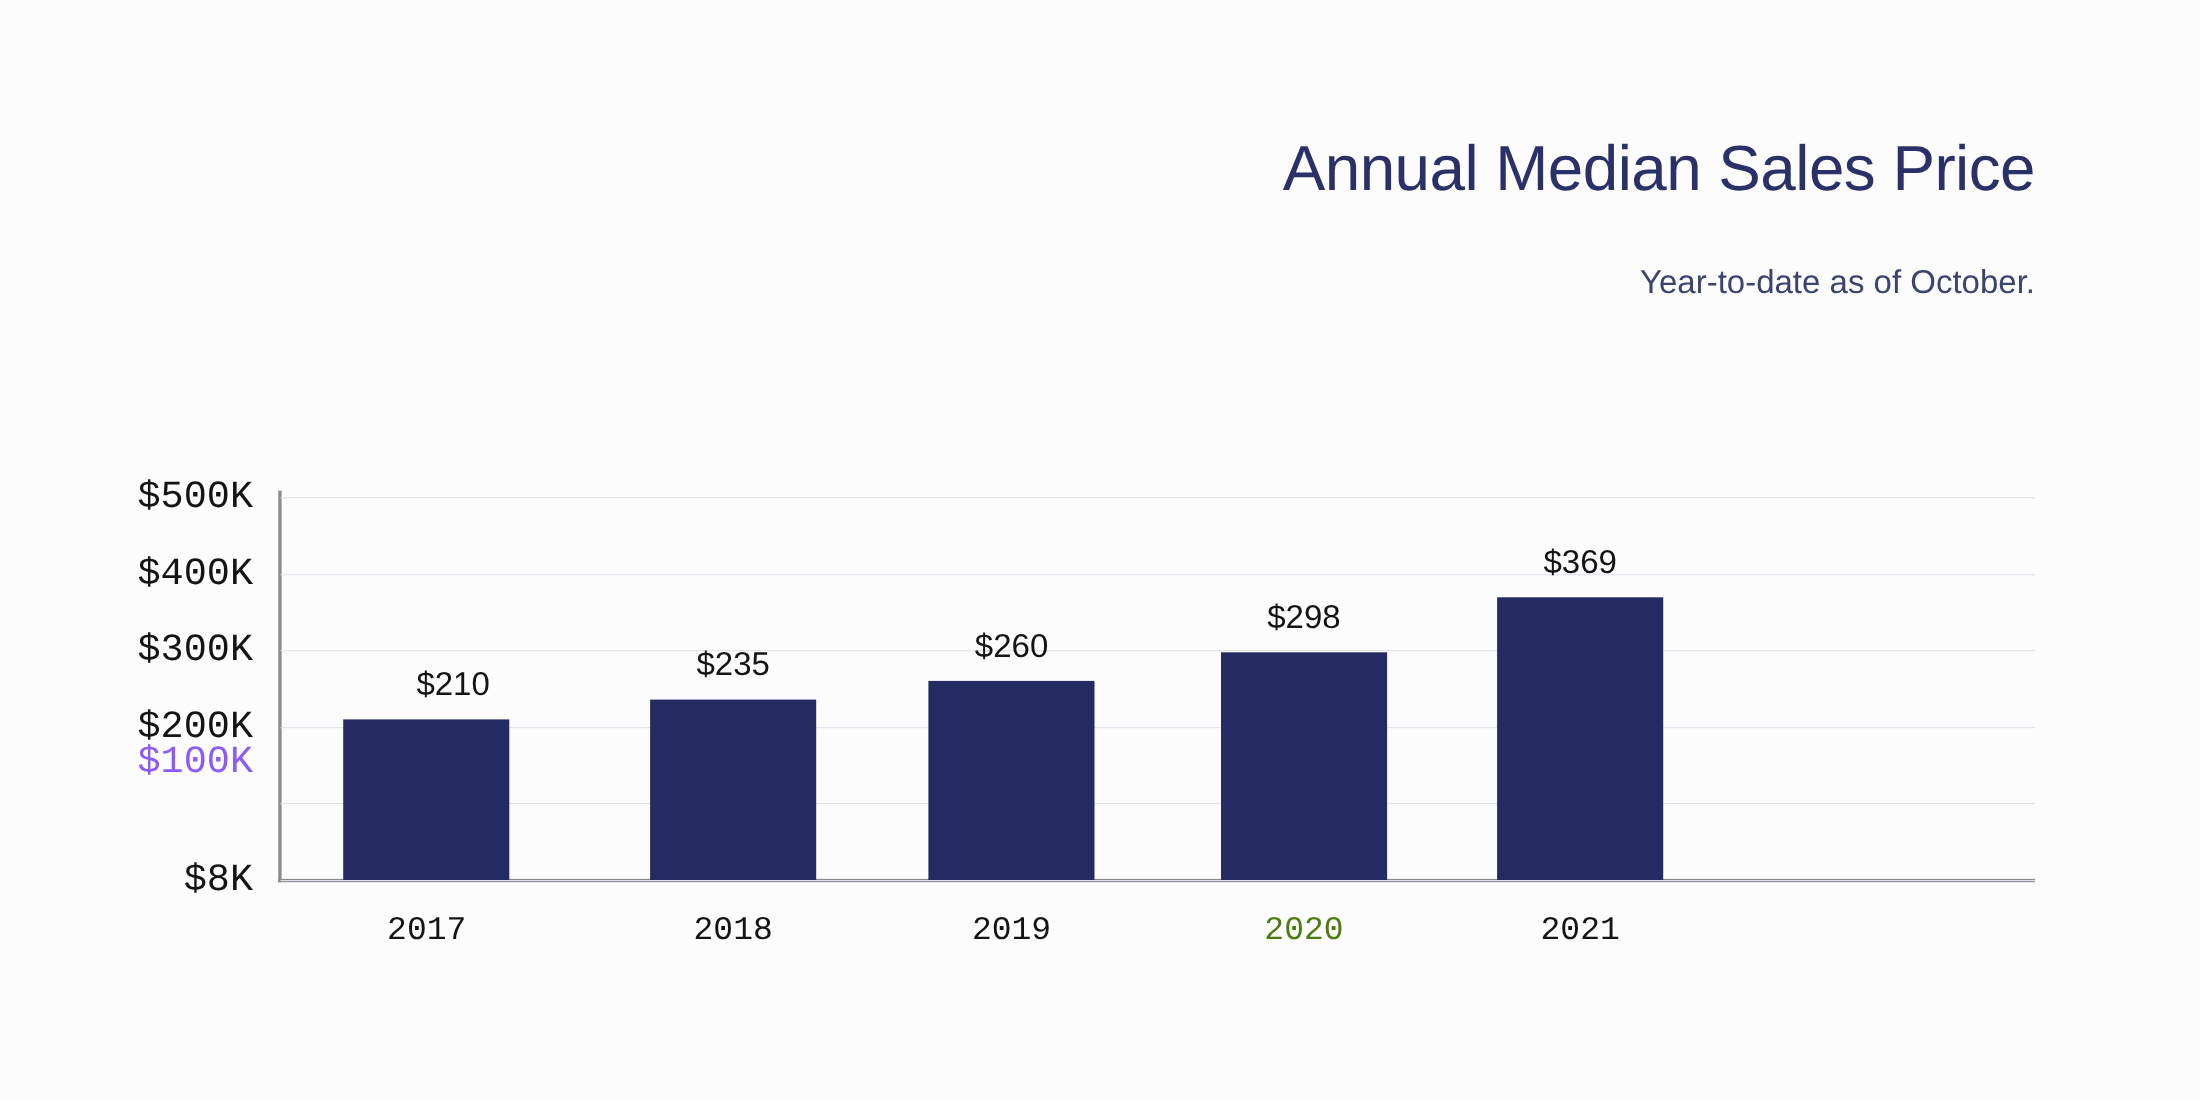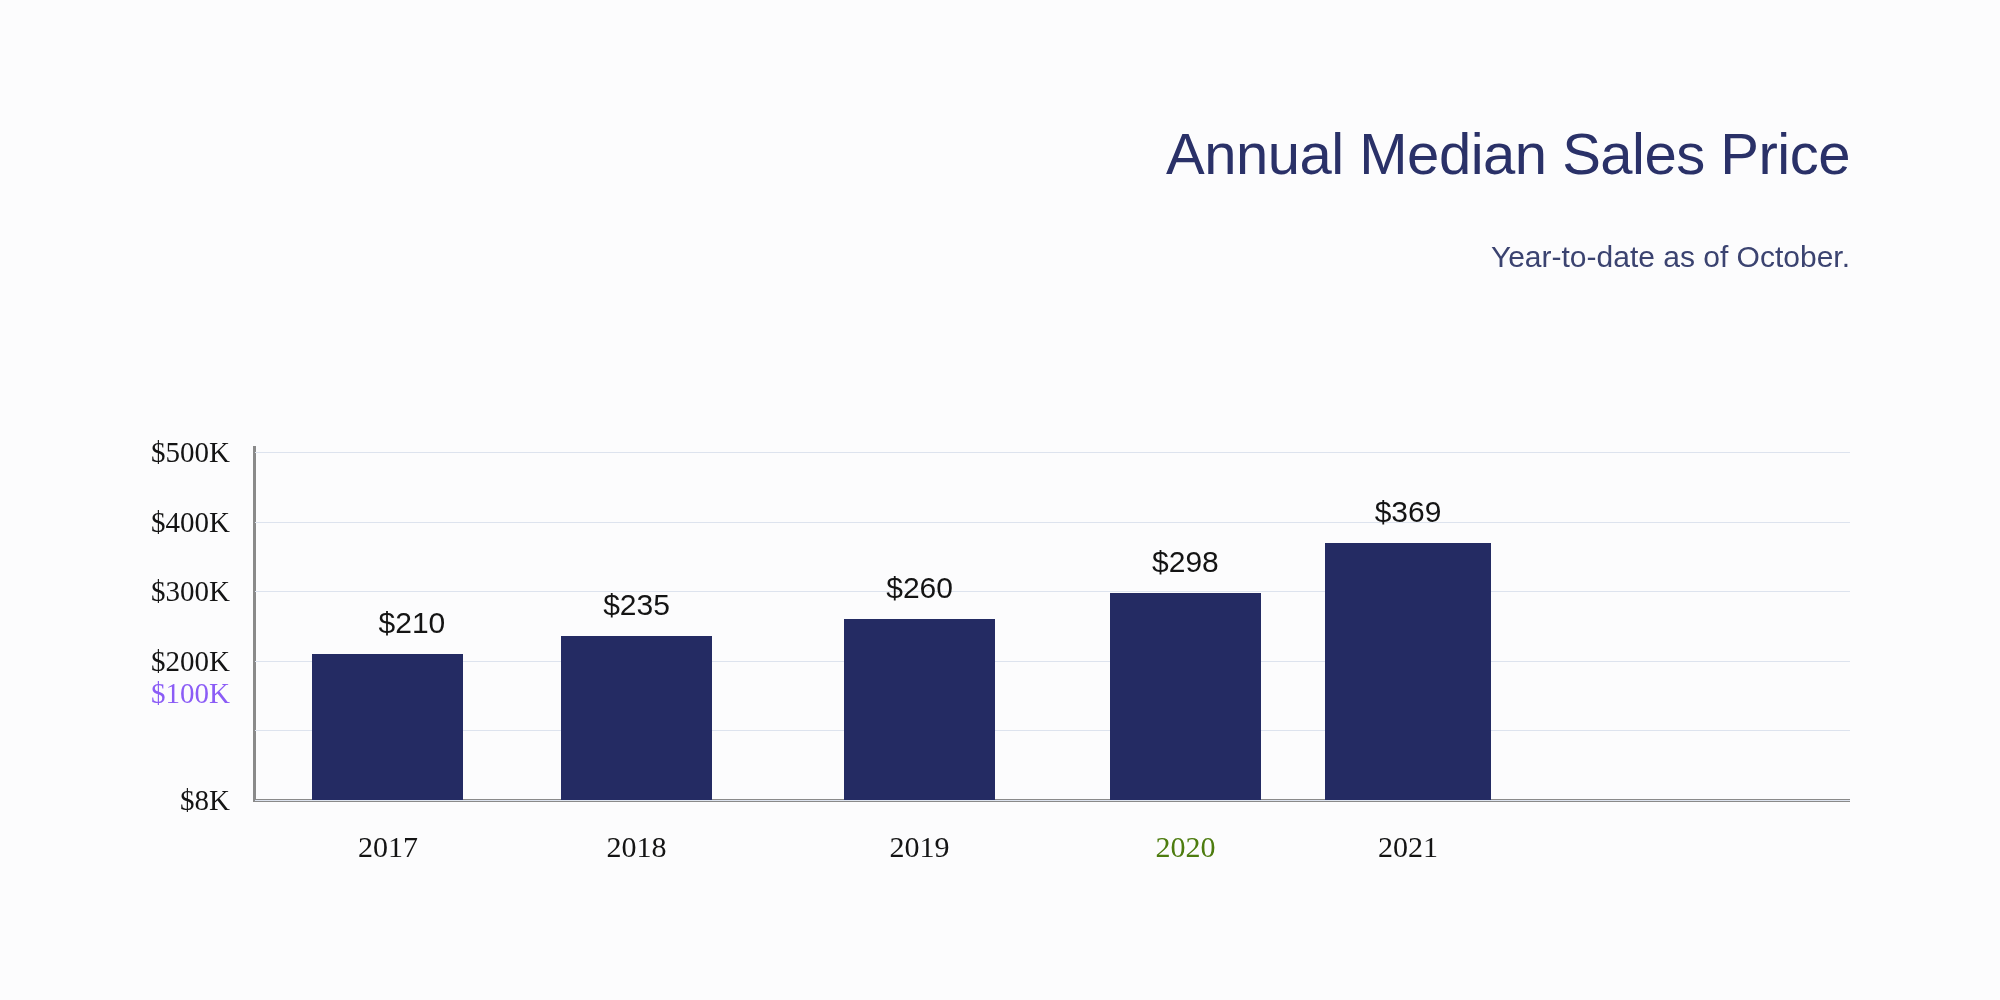--- a/index.html
+++ b/index.html
@@ -98,22 +98,22 @@
     width: 1597px;
     height: 3px;
     background: #8a8a8a;
   }
 
   .ytick {
     position: absolute;
     right: 0;
     width: 170px;
     text-align: right;
-    font-family: Liberation Serif, serif;
-    font-size: 29px;
+    font-family: Liberation Mono, monospace;
+    font-size: 35px;
     color: #141414;
     transform: translateY(-50%);
     white-space: nowrap;
   }
   .ytick-holder {
     position: absolute;
     left: 60px;
     top: 0;
     width: 170px;
     height: 1000px;
@@ -137,21 +137,21 @@
     font-size: 30px;
     color: #141414;
     white-space: nowrap;
   }
   .bar-cat {
     position: absolute;
     left: 50%;
     transform: translateX(-50%);
     top: 348px;
     margin-top: 30px;
-    font-family: Liberation Serif, serif;
+    font-family: Liberation Mono, monospace;
     font-size: 30px;
     color: #141414;
     white-space: nowrap;
     text-align: center;
   }
 </style>
 </head>
 <body>
 
 <div id="root">
@@ -180,36 +180,36 @@
         <div class="gridline" style="top: 278.4px; background: rgb(221, 227, 238);"></div>
         <div class="gridline" style="top: 208.8px; background: rgb(221, 227, 238);"></div>
         <div class="gridline" style="top: 139.2px; background: rgb(221, 227, 238);"></div>
         <div class="gridline" style="top: 69.6px; background: rgb(221, 227, 238);"></div>
         <div class="gridline" style="top: 0px; background: rgb(221, 227, 238);"></div>
         <div class="bar" style="left: 57.4167px; width: 151px; height: 348px;">
           <div class="bar-rect" style="height: 146.16px; background: rgb(36, 43, 99);"></div>
           <div class="bar-value" style="bottom: 160.16px; color: rgb(20, 20, 20); margin-left: 24px;">$210</div>
           <div class="bar-cat" style="color: rgb(20, 20, 20);">2017</div>
         </div>
-        <div class="bar" style="left: 306px; width: 151px; height: 348px;">
+        <div class="bar" style="left: 336px; width: 151px; height: 348px;">
           <div class="bar-rect" style="height: 163.56px; background: rgb(36, 43, 99);"></div>
           <div class="bar-value" style="bottom: 177.56px; color: rgb(20, 20, 20);">$235</div>
           <div class="bar-cat" style="color: rgb(20, 20, 20);">2018</div>
         </div>
         <div class="bar" style="left: 589.083px; width: 151px; height: 348px;">
           <div class="bar-rect" style="height: 180.96px; background: rgb(36, 43, 99);"></div>
           <div class="bar-value" style="bottom: 194.96px; color: rgb(20, 20, 20);">$260</div>
           <div class="bar-cat" style="color: rgb(20, 20, 20);">2019</div>
         </div>
         <div class="bar" style="left: 854.917px; width: 151px; height: 348px;">
           <div class="bar-rect" style="height: 207.408px; background: rgb(36, 43, 99);"></div>
           <div class="bar-value" style="bottom: 221.408px; color: rgb(20, 20, 20);">$298</div>
           <div class="bar-cat" style="color: #4d7c0f;">2020</div>
         </div>
-        <div class="bar" style="left: 1070px; width: 166px; height: 348px;">
+        <div class="bar" style="left: 1106px; width: 151px; height: 348px;">
           <div class="bar-rect" style="height: 256.824px; background: rgb(36, 43, 99);"></div>
           <div class="bar-value" style="bottom: 270.824px; color: rgb(20, 20, 20);">$369</div>
           <div class="bar-cat" style="color: rgb(20, 20, 20);">2021</div>
         </div>
       </div>
 
   </div>
 
 </div>
 

